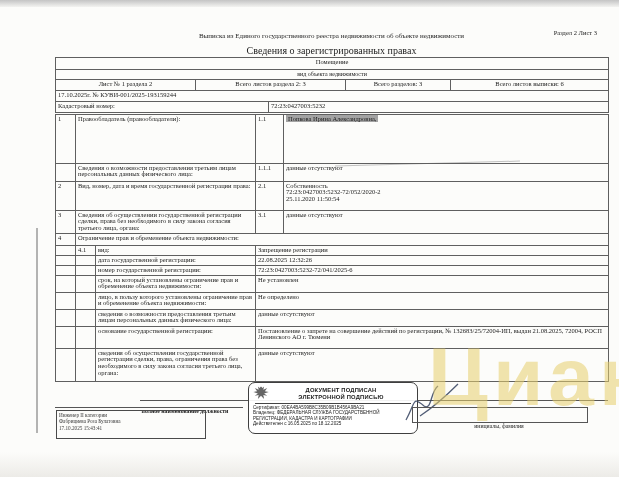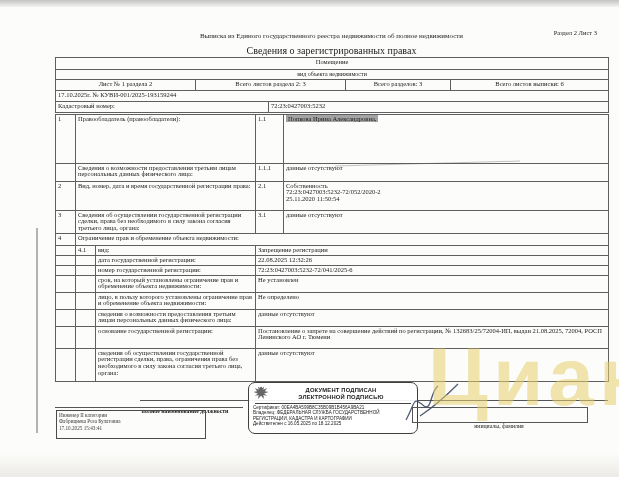--- a/index.html
+++ b/index.html
@@ -43,21 +43,21 @@
 <body>
 
 <div id="page">
 
   <div class="abs scan-top"></div>
   <div class="abs scan-left-streak"></div>
   <div class="abs scan-bottom"></div>
   <div class="abs stray-line"></div>
 
   <div class="abs corner">Раздел 2 Лист 3</div>
-  <div class="abs doc-title">Выписка из Единого государственного реестра недвижимости об полное недвижимости</div>
+  <div class="abs doc-title">Выписка из Единого государственного реестра недвижимости об объекте недвижимости</div>
   <div class="abs doc-subtitle">Сведения о зарегистрированных правах</div>
 
   <table class="abs head-tbl">
     <colgroup>
       <col style="width:140px">
         <col style="width:73px">
         <col style="width:77px">
       <col style="width:105px">
         <col style="width:68px">
         <col style="width:90px">

